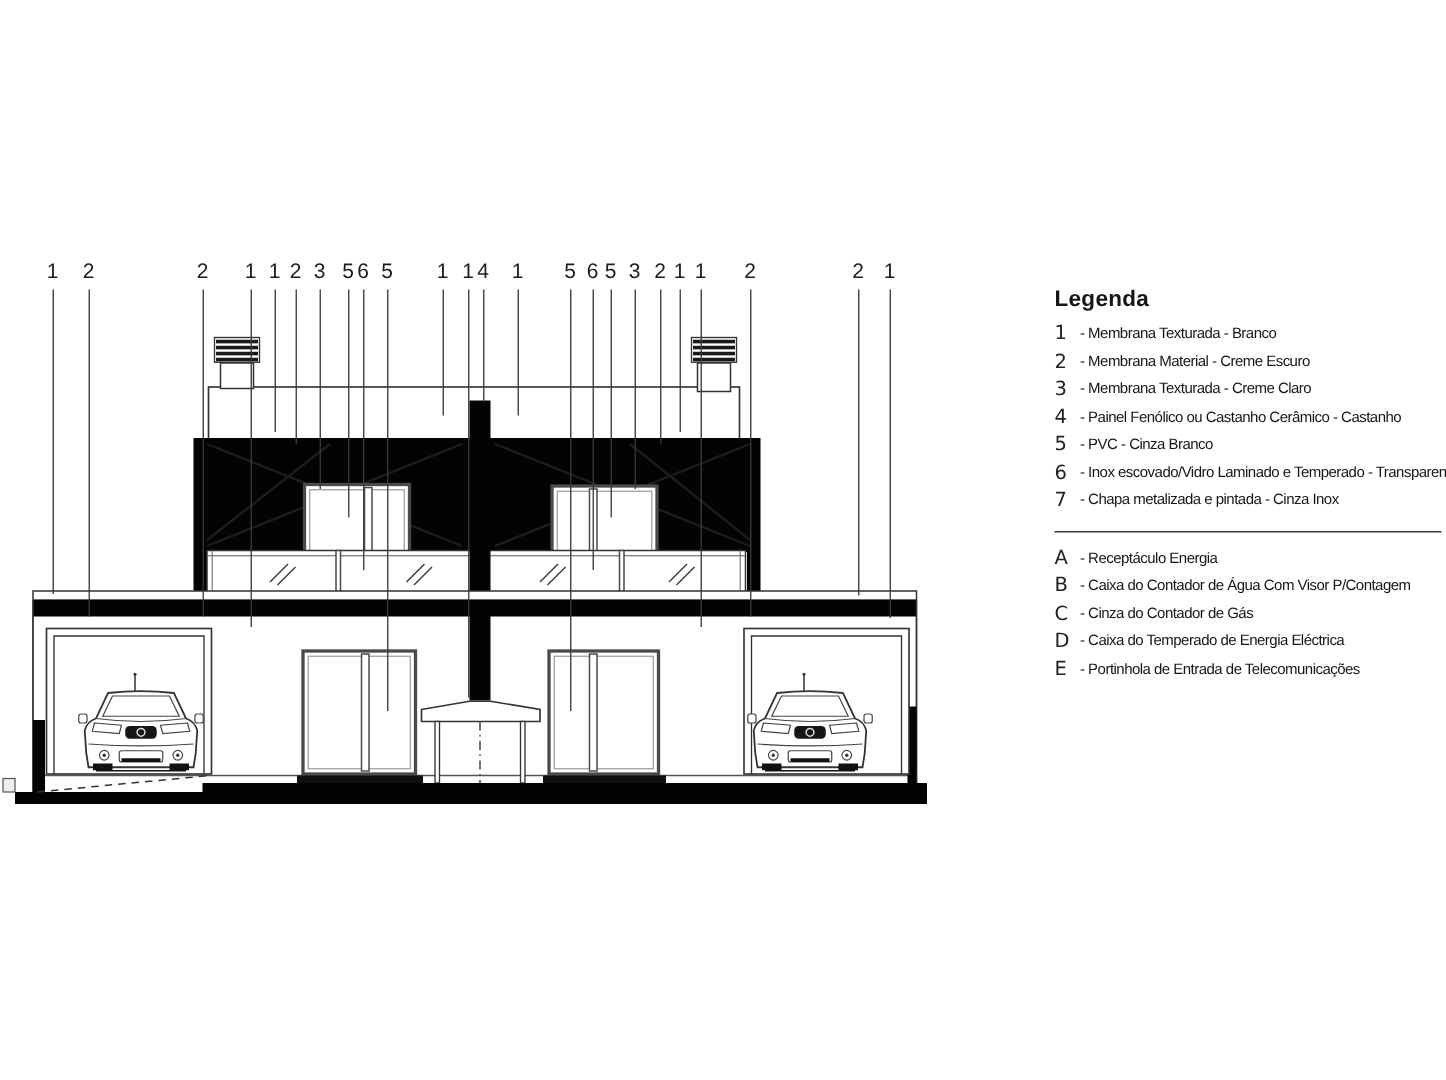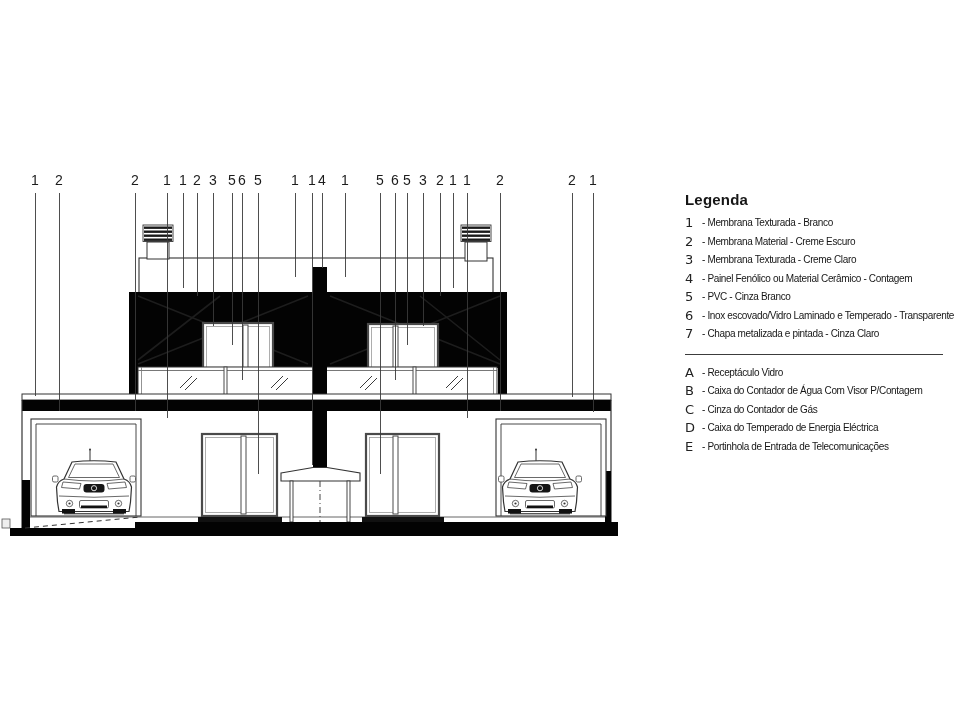--- a/index.html
+++ b/index.html
@@ -9,21 +9,21 @@
   }
   #drawing{position:absolute;left:0;top:0;}
   
   .callout{
     position:absolute;top:172px;transform:translateX(-50%);
     font-size:14px;line-height:16px;color:#1c1c1c;letter-spacing:0;
     font-family:"Liberation Sans",sans-serif;
   }
   #leader-lines line{stroke:#3a3a3a;stroke-width:0.9;}
   
-  .legend{position:absolute;left:685px;top:190px;width:258px;color:#161616;}
+  .legend{position:absolute;left:703px;top:190px;width:258px;color:#161616;}
   .legend-title{font-size:15px;font-weight:600;line-height:20px;margin-bottom:4px;letter-spacing:.2px;}
   .legend-row{display:flex;align-items:center;height:18.5px;}
   .legend-key{
     flex:0 0 17px;font-size:13px;font-weight:400;color:#222;
     font-family:"DejaVu Sans",sans-serif;line-height:14px;
   }
   .legend-label{
     font-size:10px;letter-spacing:-0.35px;white-space:nowrap;color:#161616;line-height:12px;
   }
   .legend-divider{border:none;border-top:1.2px solid #3c3c3c;margin:10px 0 9px 0;width:100%;}
@@ -247,40 +247,40 @@
         <div class="legend-row">
           <span class="legend-key">2</span>
           <span class="legend-label">- Membrana Material - Creme Escuro</span>
         </div>
         <div class="legend-row">
           <span class="legend-key">3</span>
           <span class="legend-label">- Membrana Texturada - Creme Claro</span>
         </div>
         <div class="legend-row">
           <span class="legend-key">4</span>
-          <span class="legend-label">- Painel Fenólico ou Material Cerâmico - Contagem</span>
+          <span class="legend-label">- Painel Fenólico ou Castanho Cerâmico - Castanho</span>
         </div>
         <div class="legend-row">
           <span class="legend-key">5</span>
           <span class="legend-label">- PVC - Cinza Branco</span>
         </div>
         <div class="legend-row">
           <span class="legend-key">6</span>
           <span class="legend-label">- Inox escovado/Vidro Laminado e Temperado - Transparente</span>
         </div>
         <div class="legend-row">
           <span class="legend-key">7</span>
-          <span class="legend-label">- Chapa metalizada e pintada - Cinza Claro</span>
+          <span class="legend-label">- Chapa metalizada e pintada - Cinza Inox</span>
         </div>
       </div>
     <hr class="legend-divider">
     <div id="boxes">
         <div class="legend-row">
           <span class="legend-key">A</span>
-          <span class="legend-label">- Receptáculo Vidro</span>
+          <span class="legend-label">- Receptáculo Energia</span>
         </div>
         <div class="legend-row">
           <span class="legend-key">B</span>
           <span class="legend-label">- Caixa do Contador de Água Com Visor P/Contagem</span>
         </div>
         <div class="legend-row">
           <span class="legend-key">C</span>
           <span class="legend-label">- Cinza do Contador de Gás</span>
         </div>
         <div class="legend-row">

